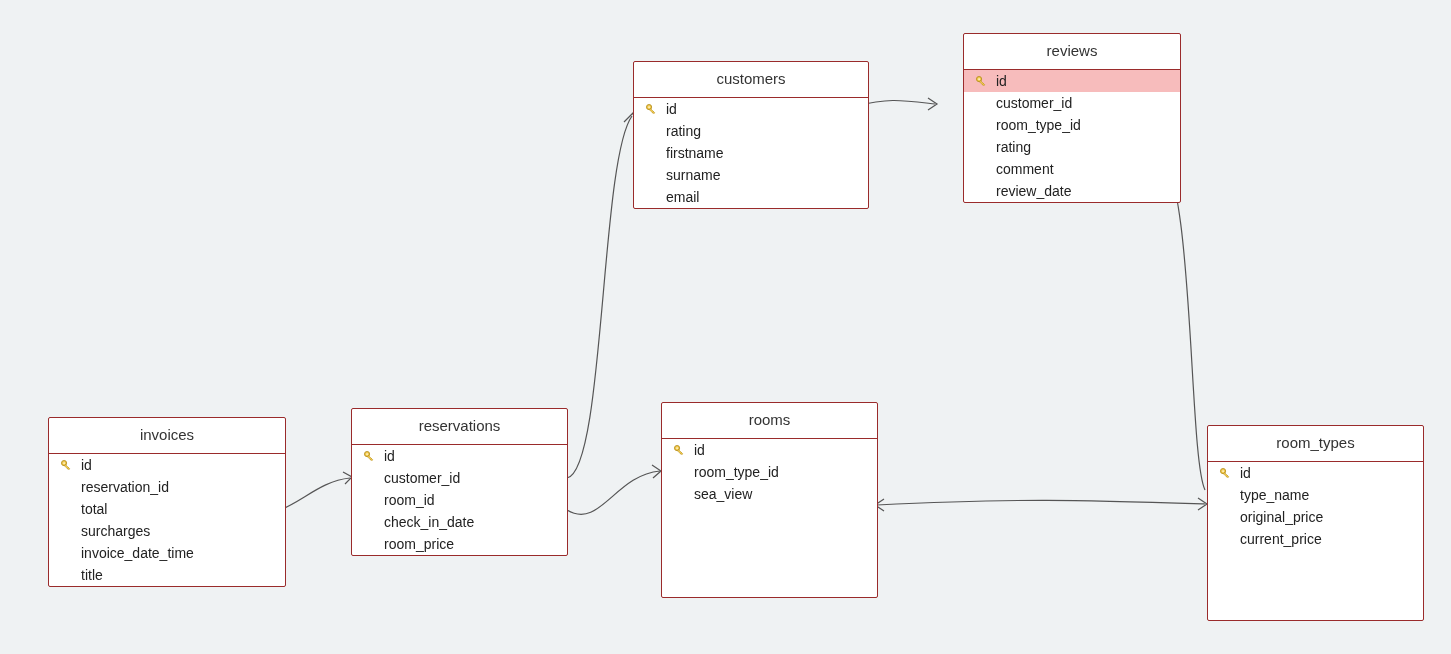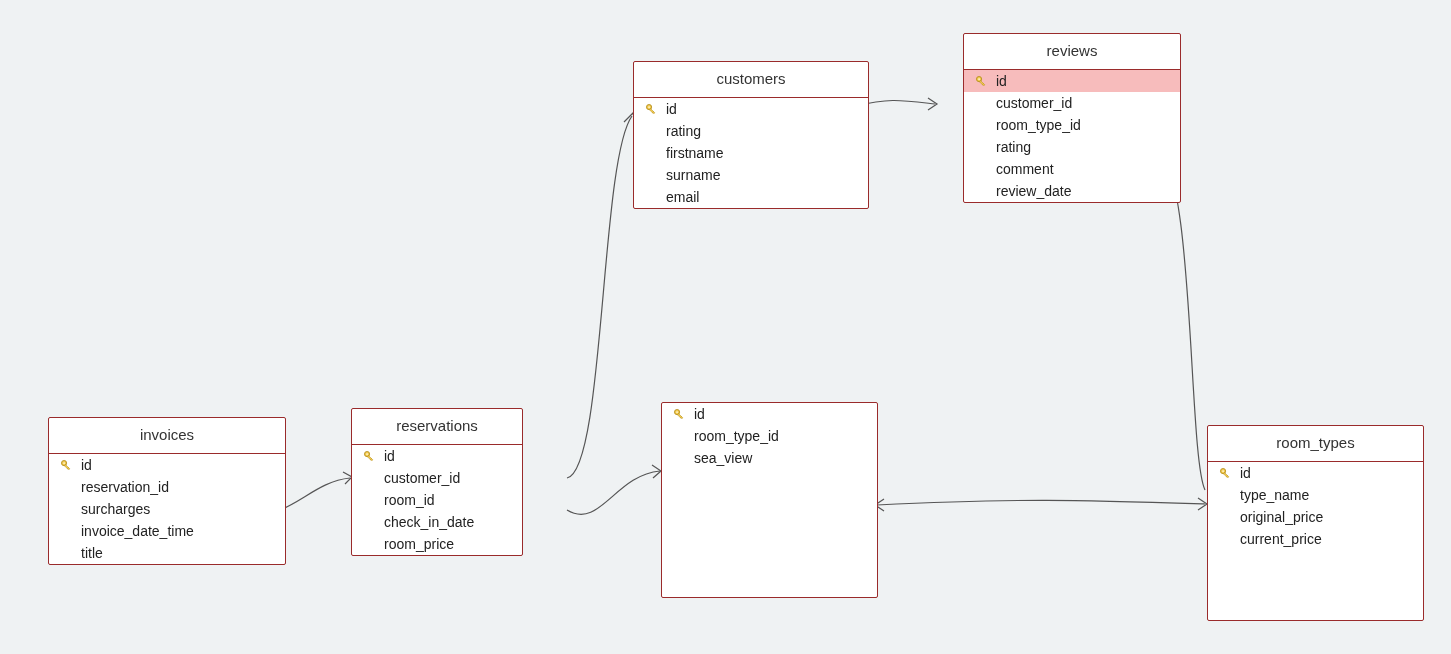--- a/index.html
+++ b/index.html
@@ -106,34 +106,38 @@
           </svg>
         </span>
         <span class="col-name">id</span>
       </div>
       <div class="row">
         <span class="key-slot"></span>
         <span class="col-name">reservation_id</span>
       </div>
       <div class="row">
         <span class="key-slot"></span>
+        <span class="col-name">total</span>
+      </div>
+      <div class="row">
+        <span class="key-slot"></span>
         <span class="col-name">surcharges</span>
       </div>
       <div class="row">
         <span class="key-slot"></span>
         <span class="col-name">invoice_date_time</span>
       </div>
       <div class="row">
         <span class="key-slot"></span>
         <span class="col-name">title</span>
       </div>
     </div>
 </div>
 
-<div class="table" style="left:351px; top:408px; width:172px;">
+<div class="table" style="left:351px; top:408px; width:217px;">
   <div class="table-header">reservations</div>
   <div class="table-body">
       <div class="row">
         <span class="key-slot">
           <svg width="13" height="13" viewBox="0 0 16 16">
             <circle cx="5" cy="5" r="3.2" fill="#f2c94c" stroke="#b08a1a" stroke-width="1"></circle>
             <circle cx="5" cy="5" r="1.1" fill="#fff8dc"></circle>
             <rect x="7" y="7" width="6" height="2" transform="rotate(45 7 7)" fill="#f2c94c" stroke="#b08a1a" stroke-width="0.6"></rect>
             <rect x="10.5" y="10.5" width="2.3" height="1.6" transform="rotate(45 10.5 10.5)" fill="#f2c94c" stroke="#b08a1a" stroke-width="0.5"></rect>
           </svg>
@@ -186,20 +190,21 @@
         <span class="col-name">surname</span>
       </div>
       <div class="row">
         <span class="key-slot"></span>
         <span class="col-name">email</span>
       </div>
     </div>
 </div>
 
 <div class="table" style="left:661px; top:402px; width:217px; height:196px;">
+  <div class="table-header">rooms</div>
   <div class="table-body">
       <div class="row">
         <span class="key-slot">
           <svg width="13" height="13" viewBox="0 0 16 16">
             <circle cx="5" cy="5" r="3.2" fill="#f2c94c" stroke="#b08a1a" stroke-width="1"></circle>
             <circle cx="5" cy="5" r="1.1" fill="#fff8dc"></circle>
             <rect x="7" y="7" width="6" height="2" transform="rotate(45 7 7)" fill="#f2c94c" stroke="#b08a1a" stroke-width="0.6"></rect>
             <rect x="10.5" y="10.5" width="2.3" height="1.6" transform="rotate(45 10.5 10.5)" fill="#f2c94c" stroke="#b08a1a" stroke-width="0.5"></rect>
           </svg>
         </span>

